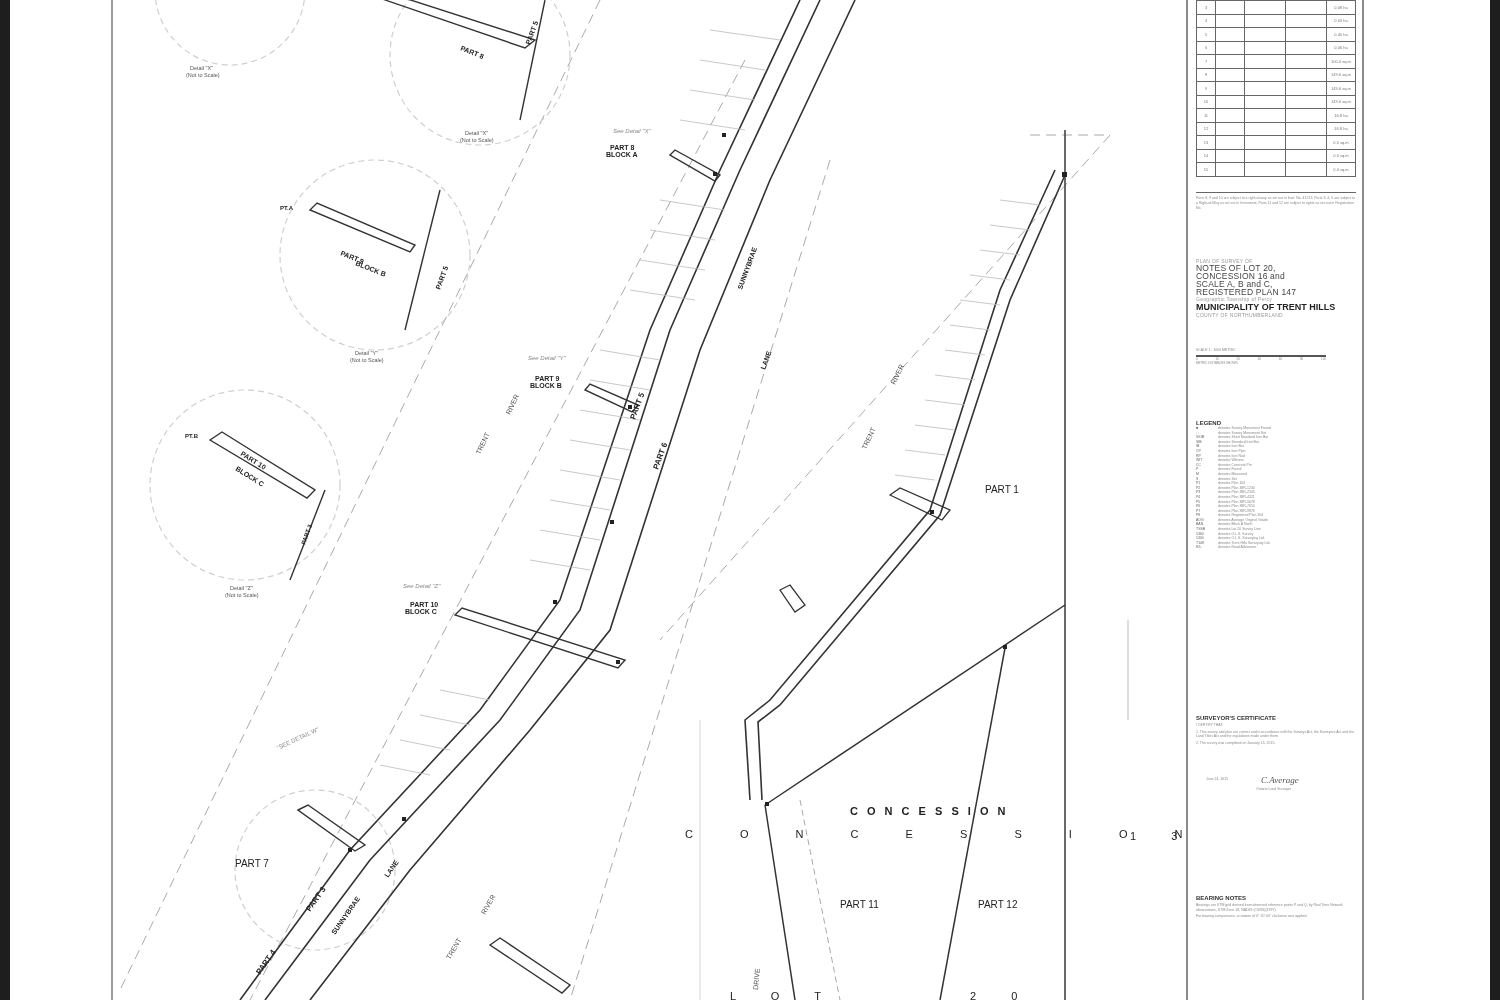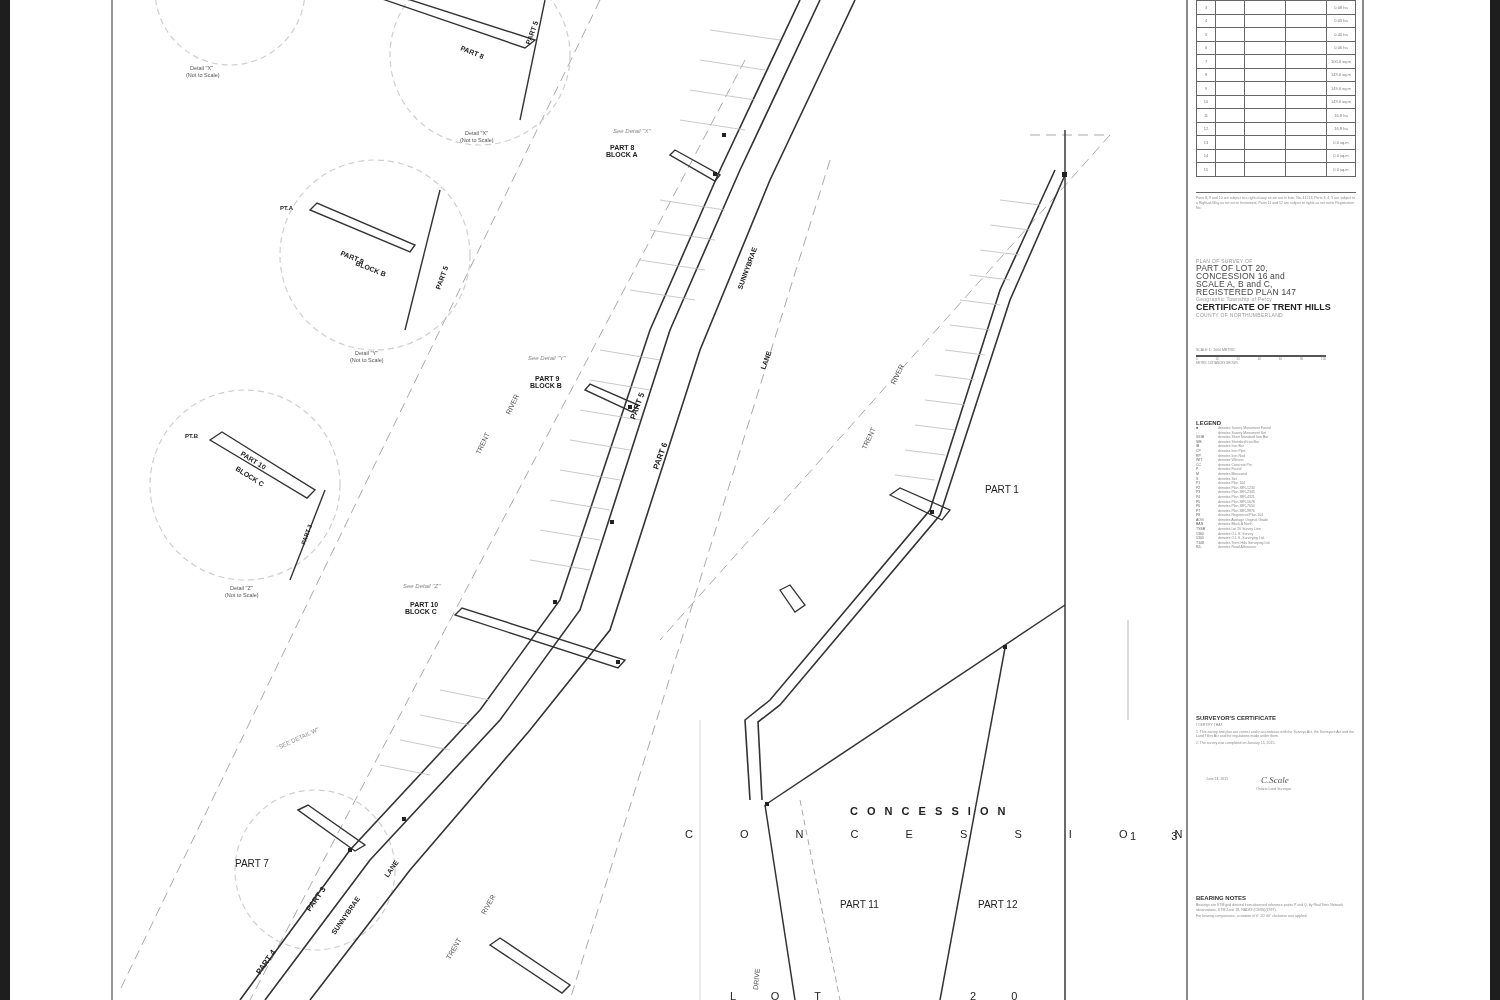--- a/index.html
+++ b/index.html
@@ -358,26 +358,26 @@
             <td style="width:40px"></td>
             <td style="width:28px">0.0 sq.m</td>
           </tr>
         </tbody>
     </table>
 
     <div class="tb-notes">Parts 8, 9 and 10 are subject to a right-of-way as set out in Instr. No. 41213. Parts 3, 4, 5 are subject to a Right-of-Way as set out in Instrument. Parts 11 and 12 are subject to rights as set out in Registration No.</div>
 
     <div class="tb-plan">
       <div class="small">PLAN OF SURVEY OF</div>
-      <div class="big">PART OF LOT 20,</div>
+      <div class="big">NOTES OF LOT 20,</div>
       <div class="big">CONCESSION 16 and</div>
       <div class="big">SCALE A, B and C,</div>
       <div class="big">REGISTERED PLAN 147</div>
       <div class="small">Geographic Township of Percy</div>
-      <div class="muni">CERTIFICATE OF TRENT HILLS</div>
+      <div class="muni">MUNICIPALITY OF TRENT HILLS</div>
       <div class="small">COUNTY OF NORTHUMBERLAND</div>
     </div>
 
     <div class="scalebar">
       <div class="small" style="font-size:3.5px;color:#888">SCALE 1 : 1000 METRIC</div>
       <div class="bar"></div>
       <div class="ticks">
         <span>0</span>
         <span>10</span>
         <span>20</span>
@@ -502,21 +502,21 @@
           </div>
         </div>
     </div>
 
     <div class="tb-cert">
       <h4>SURVEYOR'S CERTIFICATE</h4>
       <p>I CERTIFY THAT:</p>
       <p>1. This survey and plan are correct and in accordance with the Surveys Act, the Surveyors Act and the Land Titles Act and the regulations made under them.</p>
       <p>2. The survey was completed on January 15, 2015.</p>
       <div class="date">June 24, 2015</div>
-      <div class="sig">C.Scale</div>
+      <div class="sig">C.Average</div>
       <div class="signame">Ontario Land Surveyor</div>
     </div>
 
     <div class="tb-bearing">
       <h4>BEARING NOTES</h4>
       <p>Bearings are UTM grid derived from observed reference points P and Q, by Real Time Network observations, UTM Zone 18, NAD83 (CSRS)(1997).</p>
       <p>For bearing comparisons, a rotation of 0° 20' 00" clockwise was applied.</p>
     </div>
   </div>
 

